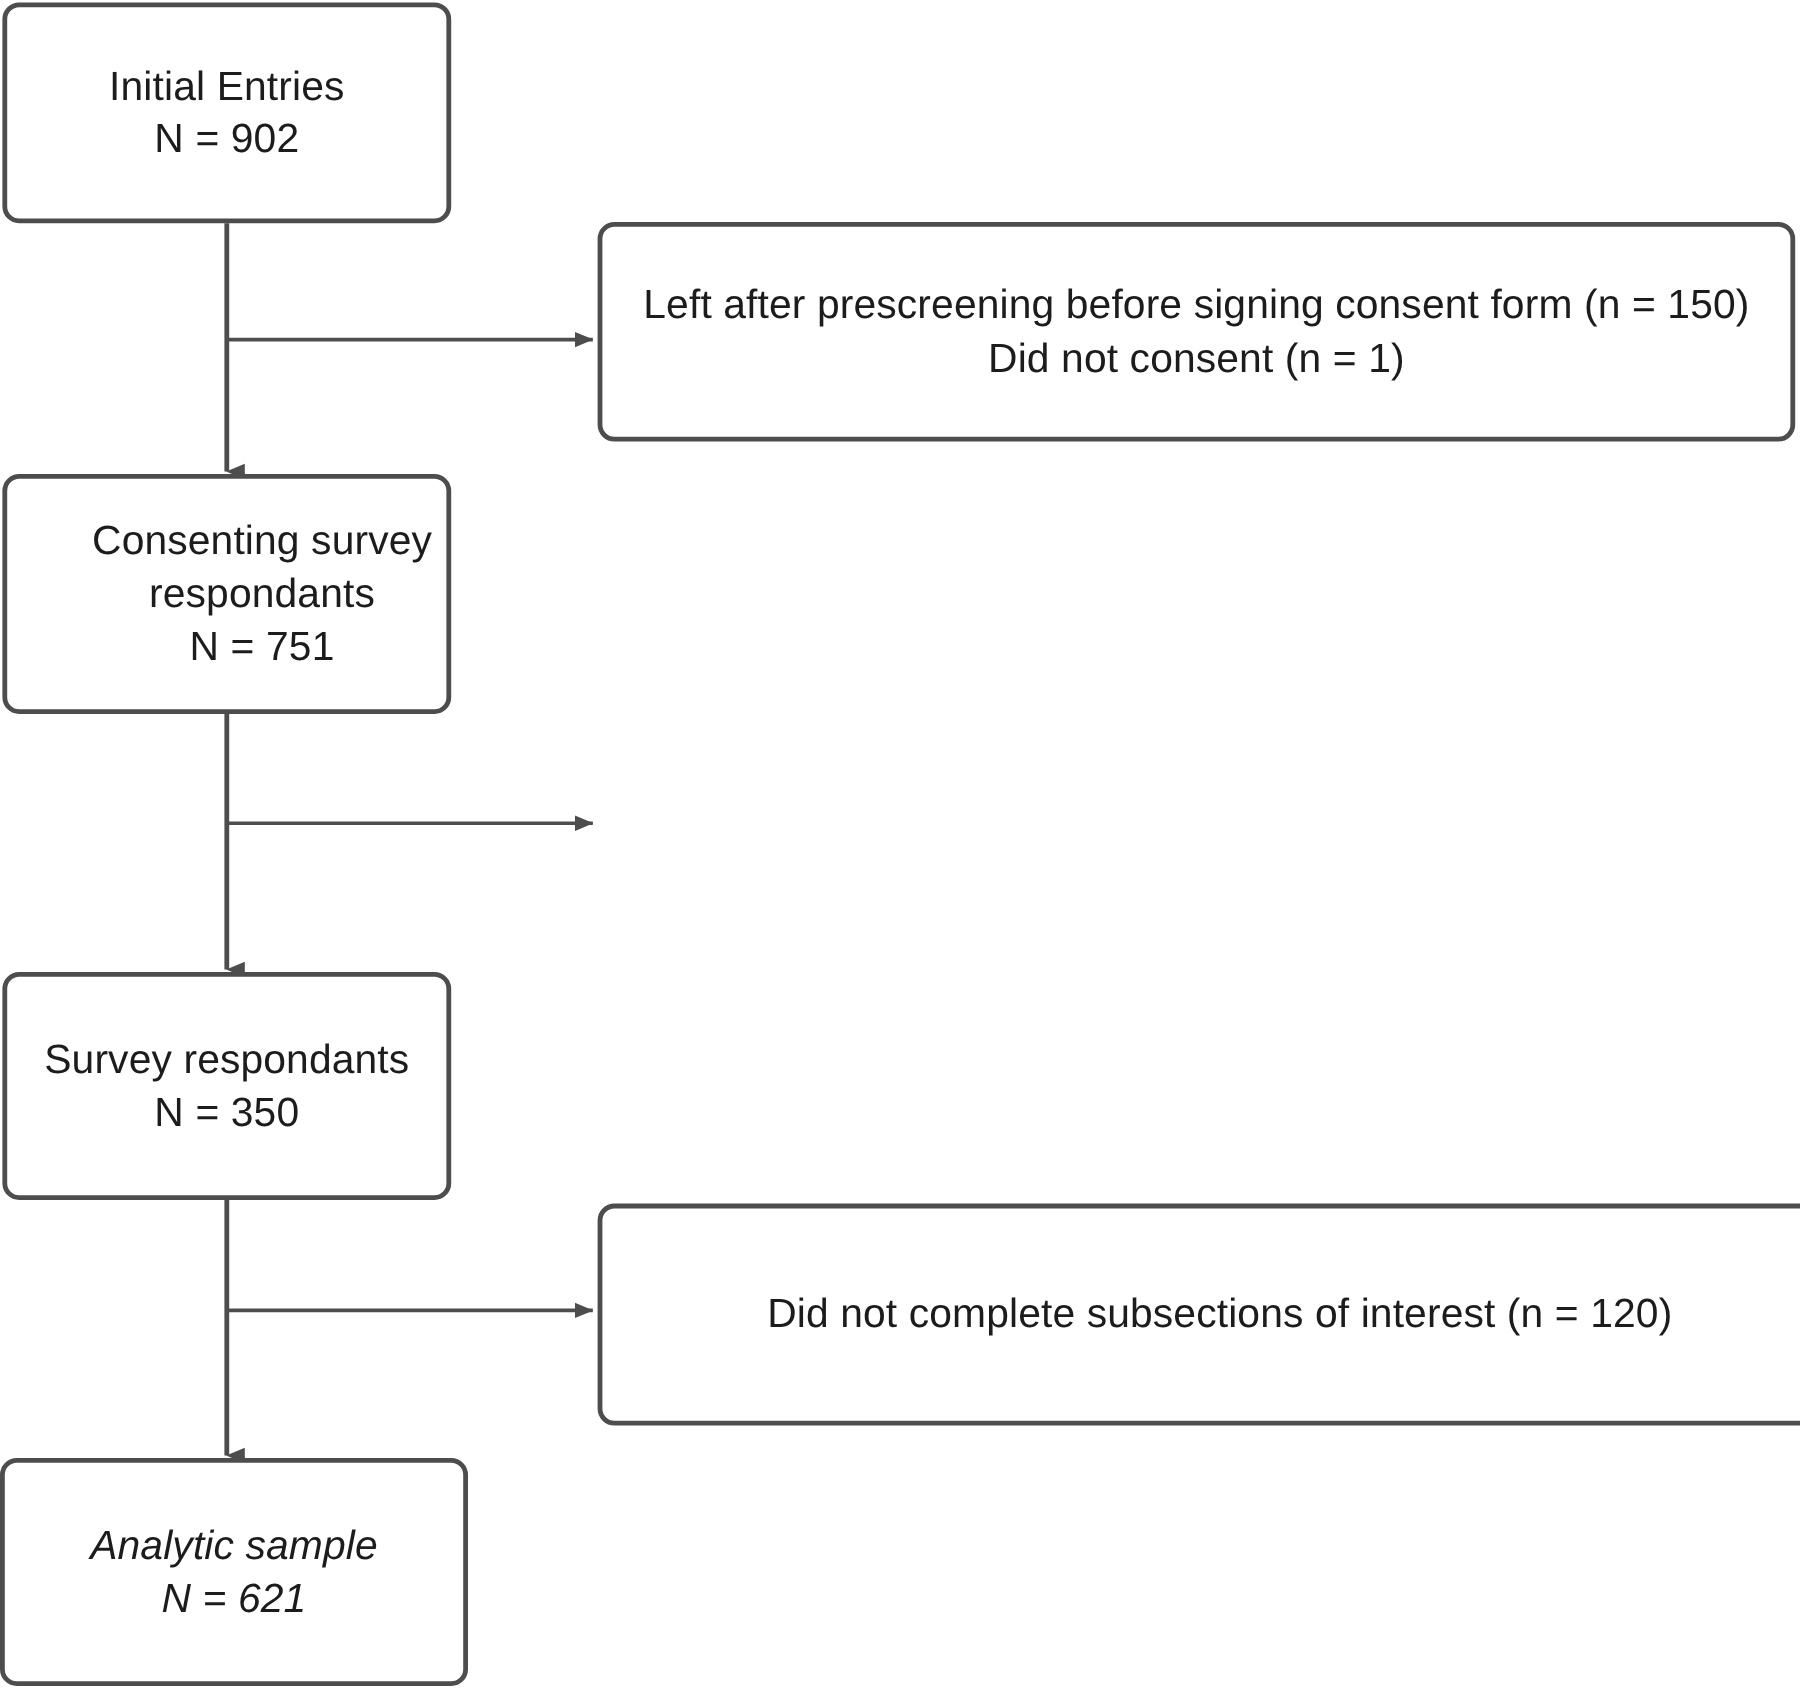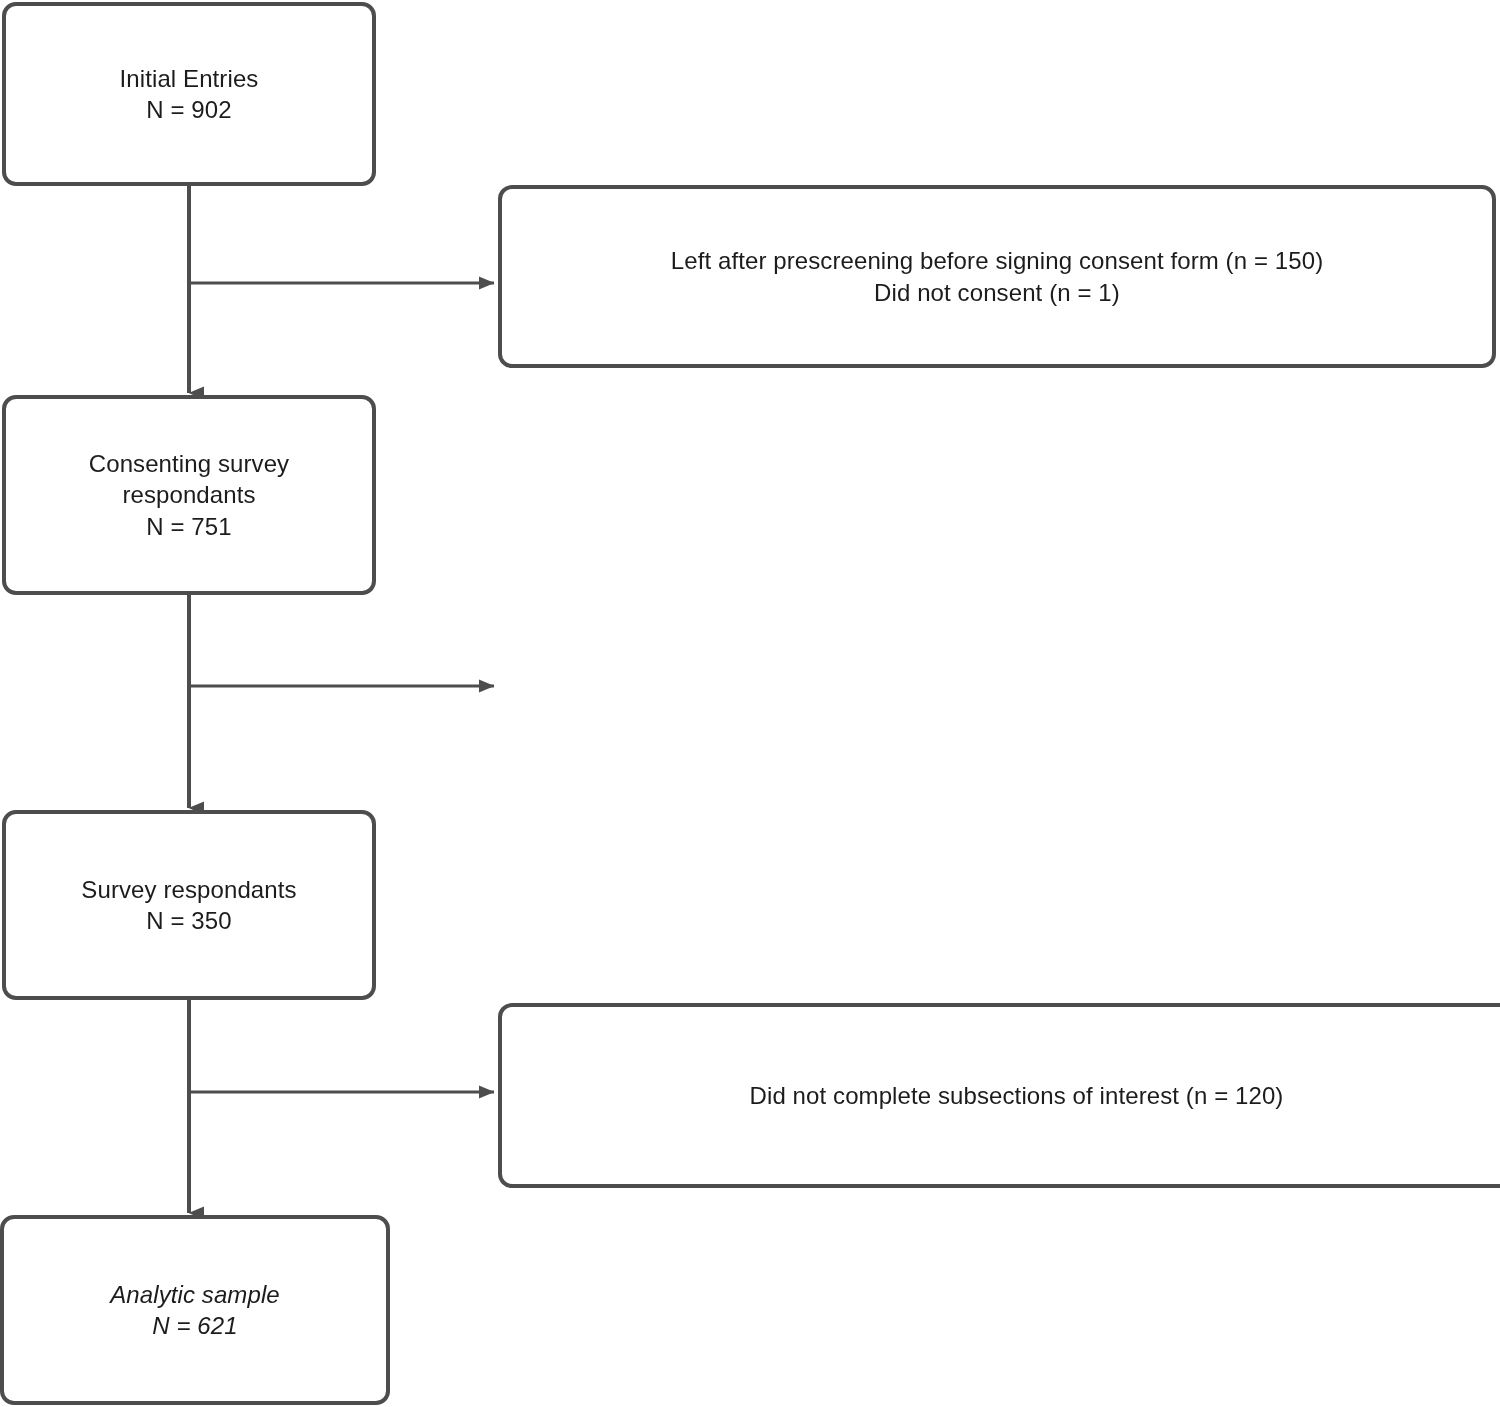--- a/index.html
+++ b/index.html
@@ -23,21 +23,21 @@
     background: #ffffff;
     border: 4px solid #4d4d4d;
     border-radius: 14px;
     display: flex;
     align-items: center;
     justify-content: center;
     text-align: center;
   }
   .node-text {
     color: #1c1c1c;
-    font-size: 24px;
+    font-size: 34px;
     line-height: 1.30;
     letter-spacing: 0.1px;
     white-space: pre-line;
     padding: 0 12px;
   }
   #connector-layer {
     position: absolute;
     left: 0;
     top: 0;
     width: 1500px;
@@ -71,21 +71,21 @@
     <line x1="189" y1="686" x2="494" y2="686" stroke="#4d4d4d" stroke-width="3" marker-end="url(#arrowhead-right)"></line>
 
     <line x1="189" y1="1092" x2="494" y2="1092" stroke="#4d4d4d" stroke-width="3" marker-end="url(#arrowhead-right)"></line>
   </svg>
 
   <div class="node-box" style="left:2px; top:2px; width:374px; height:184px;">
     <span class="node-text">Initial Entries
 N = 902</span>
   </div>
 
-  <div class="node-box" style="left:2px; top:395px; width:374px; height:200px;">
+  <div class="node-box" style="left:2px; top:395px; width:374px; height:200px;justify-content:flex-end;">
     <span class="node-text">Consenting survey
 respondants
 N = 751</span>
   </div>
 
   <div class="node-box" style="left:2px; top:810px; width:374px; height:190px;">
     <span class="node-text">Survey respondants
 N = 350</span>
   </div>
 

